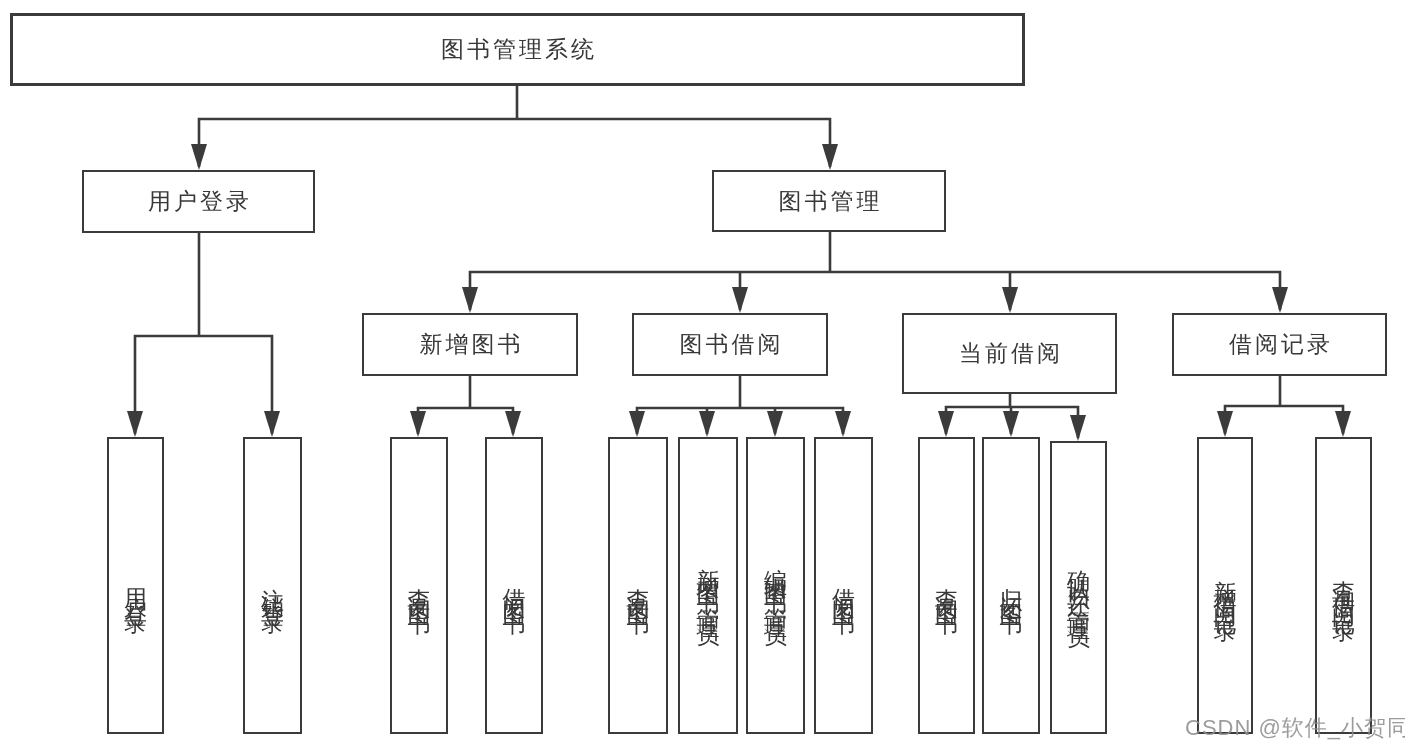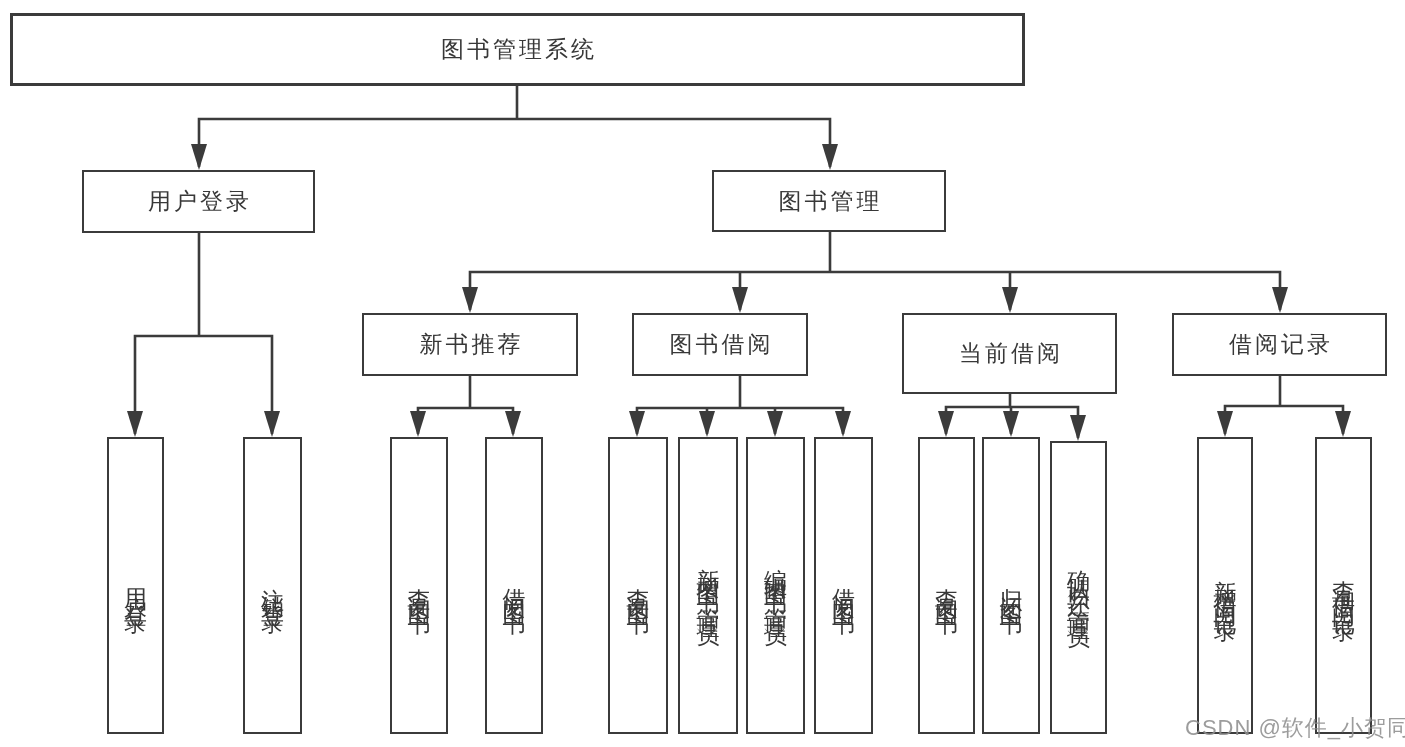--- a/index.html
+++ b/index.html
@@ -95,22 +95,22 @@
       <path d="M1225 437 l-8 -26 h16 z"></path>
       <path d="M1343 437 l-8 -26 h16 z"></path>
     </g>
   </svg>
 
   <div class="node h root" style="left:10px; top:13px; width:1015px; height:73px;">图书管理系统</div>
 
   <div class="node h" style="left:82px; top:170px; width:233px; height:63px;">用户登录</div>
   <div class="node h" style="left:712px; top:170px; width:234px; height:62px;">图书管理</div>
 
-  <div class="node h" style="left:362px; top:313px; width:216px; height:63px;">新书推荐</div>
-  <div class="node h" style="left:632px; top:313px; width:176px; height:63px;">图书借阅</div>
+  <div class="node h" style="left:362px; top:313px; width:216px; height:63px;">新增图书</div>
+  <div class="node h" style="left:632px; top:313px; width:196px; height:63px;">图书借阅</div>
   <div class="node h" style="left:902px; top:313px; width:215px; height:81px;">当前借阅</div>
   <div class="node h" style="left:1172px; top:313px; width:215px; height:63px;">借阅记录</div>
 
   <div class="node leaf" style="left:107px; top:437px; width:57px; height:297px;">用户登录</div>
   <div class="node leaf" style="left:243px; top:437px; width:59px; height:297px;">注销登录</div>
 
   <div class="node leaf" style="left:390px; top:437px; width:58px; height:297px;">查询图书</div>
   <div class="node leaf" style="left:485px; top:437px; width:58px; height:297px;">借阅图书</div>
 
   <div class="node leaf" style="left:608px; top:437px; width:60px; height:297px;">查询图书</div>

